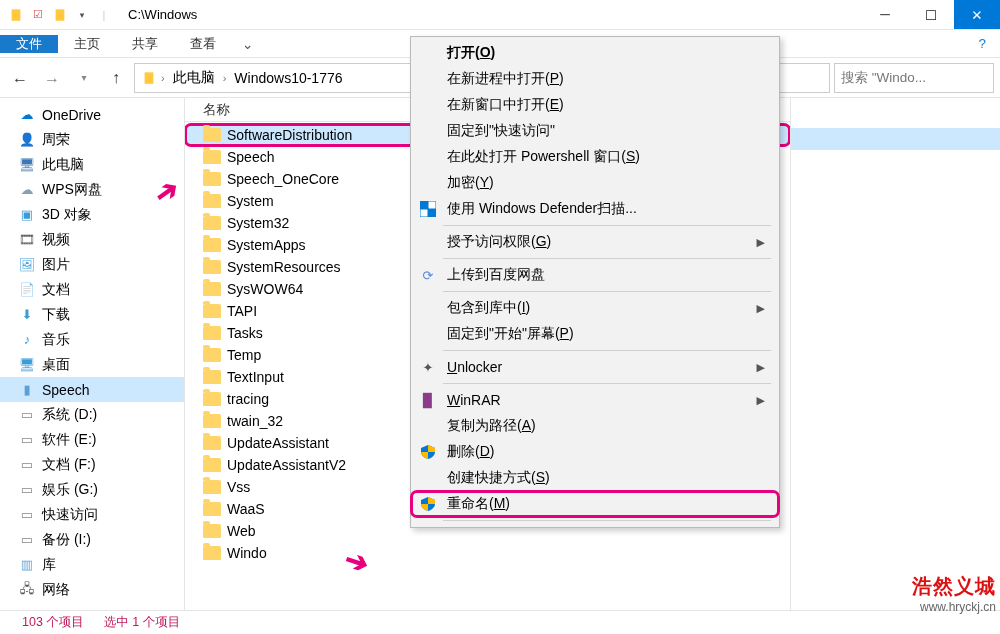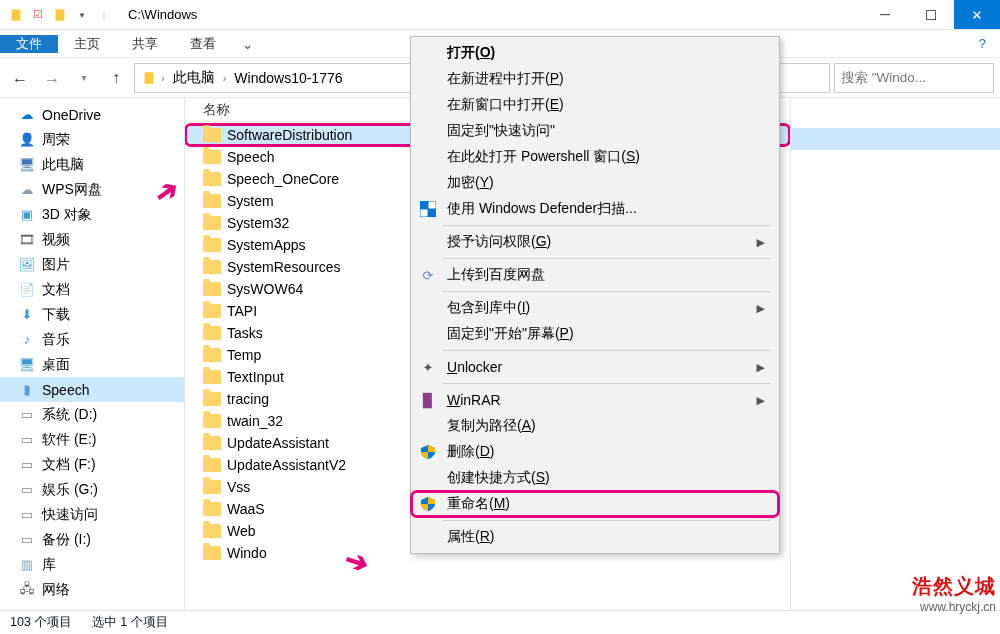--- a/index.html
+++ b/index.html
@@ -38,21 +38,21 @@
 .list-header { height:24px; border-bottom:1px solid #e5e5e5; display:flex; align-items:center; padding-left:18px; font-size:13.5px; color:#333; }
 .list-body { flex:1; overflow:hidden; padding-top:2px; }
 .file-row { display:flex; align-items:center; height:22px; padding-left:18px; gap:6px; font-size:14px; }
 .file-row.selected { outline:3px solid #e6007e; outline-offset:-2px; border-radius:6px; background:#cce8ff; }
 .folder-icon { width:18px; height:14px; background:#ffd468; border-radius:2px 2px 1px 1px; position:relative; }
 .folder-icon:before { content:""; position:absolute; top:-3px; left:0; width:7px; height:3px; background:#ffd468; border-radius:2px 2px 0 0; }
 
 .previewpane { width:210px; border-left:1px solid #e5e5e5; }
 .preview-sel { height:22px; background:#cce8ff; margin-top:30px; }
 
-.statusbar { height:24px; border-top:1px solid #e5e5e5; display:flex; align-items:center; padding:0 10px; gap:20px; font-size:12.5px; color:#0f172a; }
+.statusbar { height:24px; border-top:1px solid #e5e5e5; display:flex; align-items:center; padding:0 22px; gap:20px; font-size:12.5px; color:#be185d; }
 
 .context-menu { position:absolute; left:410px; top:36px; width:370px; background:#f2f2f2; border:1px solid #bababa; box-shadow:3px 3px 6px rgba(0,0,0,.2); padding:3px 0; z-index:50; font-size:14px; }
 .cm-item { height:26px; display:flex; align-items:center; padding-left:36px; position:relative; }
 .cm-item.bold { font-weight:600; }
 .cm-item.highlighted { outline:3px solid #e6007e; outline-offset:-2px; border-radius:6px; }
 .cm-item .arrow { margin-left:auto; padding-right:14px; font-size:11px; color:#555; }
 .cm-sep { height:1px; background:#d0d0d0; margin:3px 8px 3px 32px; }
 .cm-icon { position:absolute; left:8px; width:18px; height:18px; display:flex; align-items:center; justify-content:center; font-size:13px; }
 .shield { color:#ffb900; font-size:12px; }
 u { text-decoration:underline; }
@@ -367,23 +367,20 @@
       <span class="cm-icon shield">
         <svg width="14" height="14" viewBox="0 0 14 14">
           <path d="M7 0 L14 3 V7 C14 10 11 13 7 14 C3 13 0 10 0 7 V3 Z" fill="#0078d4"></path>
           <path d="M7 0 L14 3 V7 L7 7 Z" fill="#ffb900"></path>
           <path d="M0 7 L7 7 V14 C3 13 0 10 0 7" fill="#ffb900"></path>
         </svg>
       </span>
       <span>重命名(<u>M</u>)</span>
     </div>
     <div class="cm-sep"></div>
-    <div class="cm-item">
-      <span>属性(<u>R</u>)</span>
-    </div>
   </div>
 
 <div class="red-arrow a1">➔</div>
 <div class="red-arrow a2">➔</div>
 
 <div class="watermark">
   <div class="chars">浩然义城</div>
   <div>www.hryckj.cn</div>
 </div>
 

